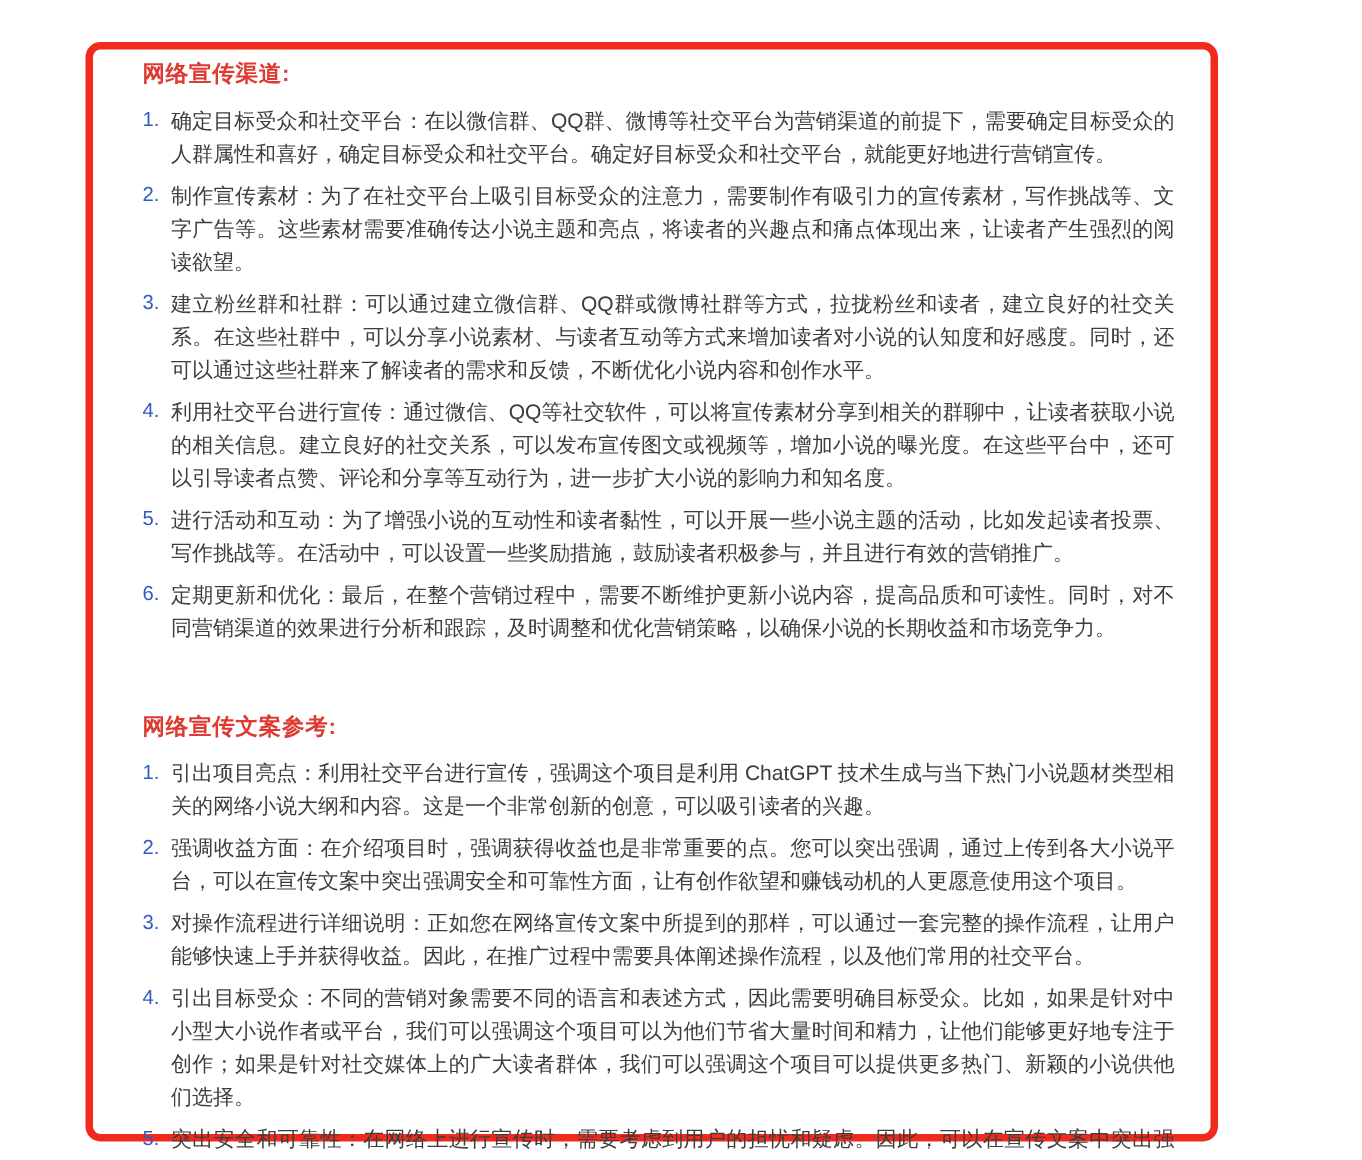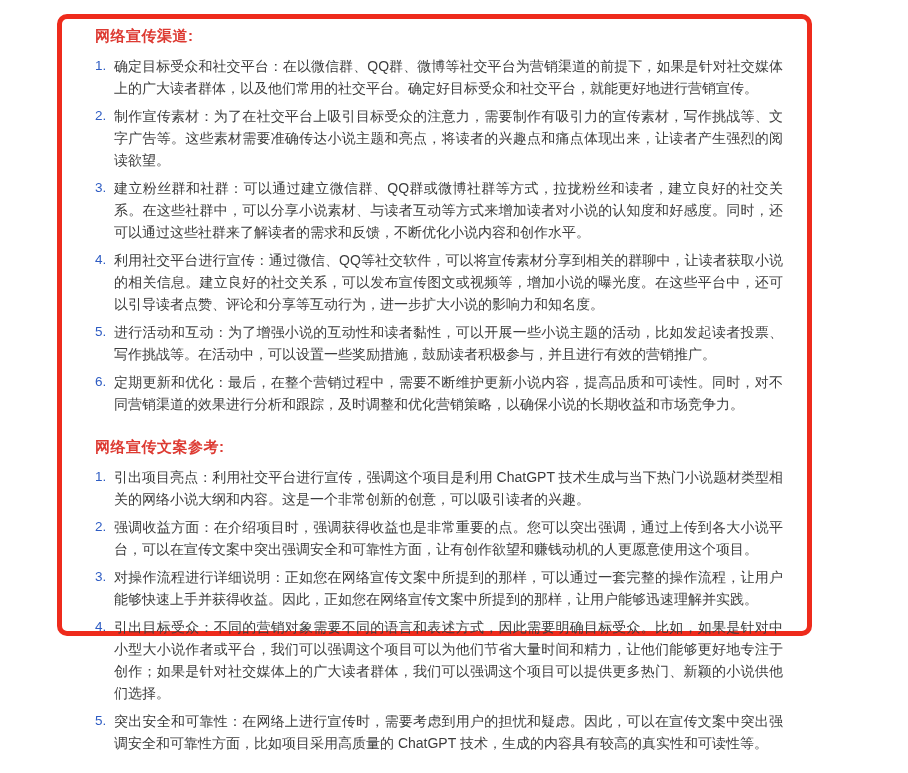--- a/index.html
+++ b/index.html
@@ -13,39 +13,39 @@
   }
   .page {
     position: relative;
     width: 908px;
     height: 773px;
     background: #ffffff;
   }
   .annotation-box {
     position: absolute;
     left: 57px;
-    top: 14px;
+    top: 28px;
     width: 755px;
-    height: 622px;
+    height: 733px;
     box-sizing: border-box;
     border: 5px solid #1d4ed8;
     border-radius: 10px;
     padding: 6px 24px 0 33px;
     background: #ffffff;
   }
   .section-heading {
     font-size: 15px;
     font-weight: bold;
     color: #dd3a32;
     line-height: 22px;
     margin: 0 0 8px 0;
     letter-spacing: 0.5px;
   }
   .section-heading.second {
-    margin-top: 21px;
+    margin-top: 45px;
   }
   .numbered-list {
     margin: 0;
     padding: 0;
   }
   .list-item {
     display: flex;
     align-items: flex-start;
     margin: 0 0 6px 0;
     font-size: 14px;
@@ -68,21 +68,21 @@
 
 <div class="page">
   <div class="annotation-box" style="border-color: rgb(238, 43, 28);">
 
     <div class="section-heading" style="color: rgb(221, 58, 50);">网络宣传渠道:</div>
 
     <div class="numbered-list">
 
         <div class="list-item">
           <span class="item-number">1.</span>
-          <span class="item-text">确定目标受众和社交平台：在以微信群、QQ群、微博等社交平台为营销渠道的前提下，如果是针对社交媒体上的广大读者群体，以及他们常用的社交平台。确定好目标受众和社交平台，就能更好地进行营销宣传。</span>
+          <span class="item-text">确定目标受众和社交平台：在以微信群、QQ群、微博等社交平台为营销渠道的前提下，需要确定目标受众的人群属性和喜好，确定目标受众和社交平台。确定好目标受众和社交平台，就能更好地进行营销宣传。</span>
         </div>
 
         <div class="list-item">
           <span class="item-number">2.</span>
           <span class="item-text">制作宣传素材：为了在社交平台上吸引目标受众的注意力，需要制作有吸引力的宣传素材，写作挑战等、文字广告等。这些素材需要准确传达小说主题和亮点，将读者的兴趣点和痛点体现出来，让读者产生强烈的阅读欲望。</span>
         </div>
 
         <div class="list-item">
           <span class="item-number">3.</span>
           <span class="item-text">建立粉丝群和社群：可以通过建立微信群、QQ群或微博社群等方式，拉拢粉丝和读者，建立良好的社交关系。在这些社群中，可以分享小说素材、与读者互动等方式来增加读者对小说的认知度和好感度。同时，还可以通过这些社群来了解读者的需求和反馈，不断优化小说内容和创作水平。</span>
@@ -113,21 +113,21 @@
           <span class="item-text">引出项目亮点：利用社交平台进行宣传，强调这个项目是利用 ChatGPT 技术生成与当下热门小说题材类型相关的网络小说大纲和内容。这是一个非常创新的创意，可以吸引读者的兴趣。</span>
         </div>
 
         <div class="list-item">
           <span class="item-number">2.</span>
           <span class="item-text">强调收益方面：在介绍项目时，强调获得收益也是非常重要的点。您可以突出强调，通过上传到各大小说平台，可以在宣传文案中突出强调安全和可靠性方面，让有创作欲望和赚钱动机的人更愿意使用这个项目。</span>
         </div>
 
         <div class="list-item">
           <span class="item-number">3.</span>
-          <span class="item-text">对操作流程进行详细说明：正如您在网络宣传文案中所提到的那样，可以通过一套完整的操作流程，让用户能够快速上手并获得收益。因此，正如您在网络宣传文案中所提到的那样，让用户能够迅速理解并实践。</span>
+          <span class="item-text">对操作流程进行详细说明：正如您在网络宣传文案中所提到的那样，可以通过一套完整的操作流程，让用户能够快速上手并获得收益。因此，在推广过程中需要具体阐述操作流程，以及他们常用的社交平台。</span>
         </div>
 
         <div class="list-item">
           <span class="item-number">4.</span>
           <span class="item-text">引出目标受众：不同的营销对象需要不同的语言和表述方式，因此需要明确目标受众。比如，如果是针对中小型大小说作者或平台，我们可以强调这个项目可以为他们节省大量时间和精力，让他们能够更好地专注于创作；如果是针对社交媒体上的广大读者群体，我们可以强调这个项目可以提供更多热门、新颖的小说供他们选择。</span>
         </div>
 
         <div class="list-item">
           <span class="item-number">5.</span>
           <span class="item-text">突出安全和可靠性：在网络上进行宣传时，需要考虑到用户的担忧和疑虑。因此，可以在宣传文案中突出强调安全和可靠性方面，比如项目采用高质量的 ChatGPT 技术，生成的内容具有较高的真实性和可读性等。</span>

